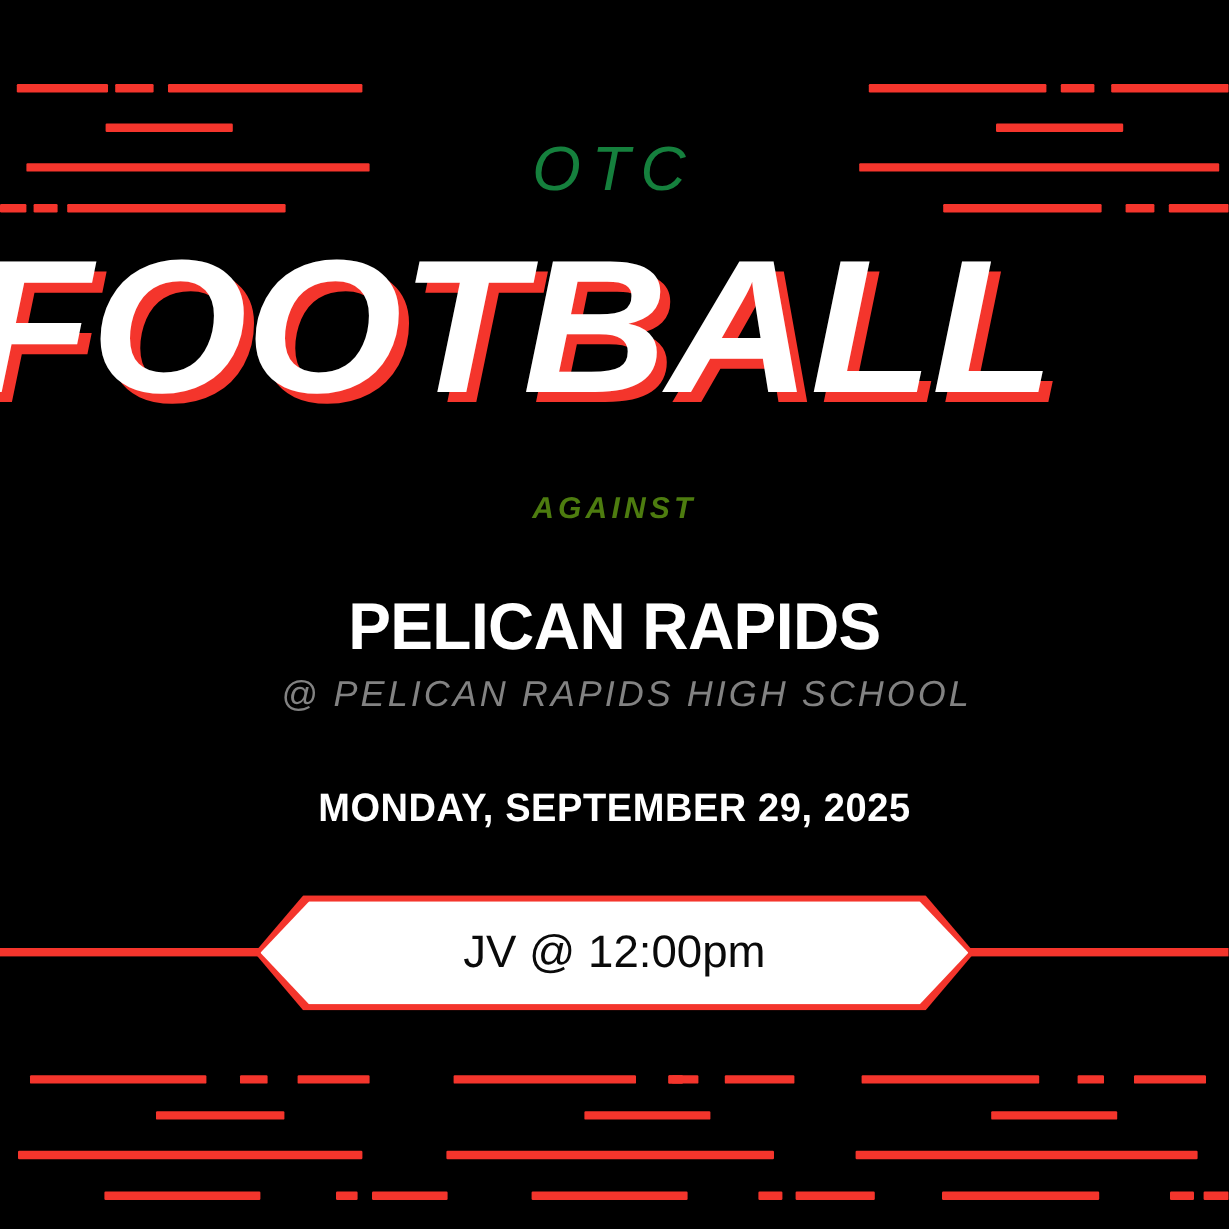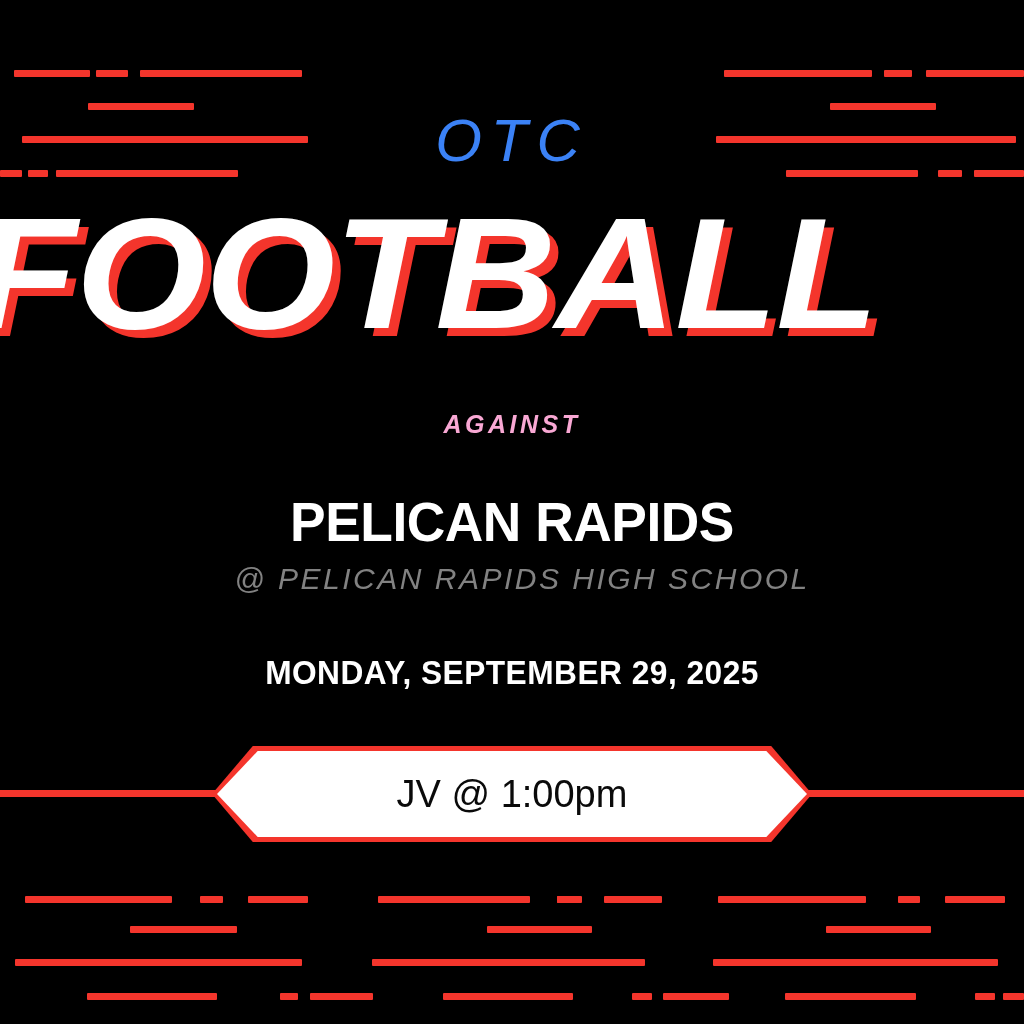--- a/index.html
+++ b/index.html
@@ -30,22 +30,22 @@
 
   .deco-layer { position: absolute; left: 0; top: 0; width: 1024px; height: 1024px; pointer-events: none; }
 
   
   .otc {
     position: absolute;
     left: 0;
     top: 96px;
     width: 1024px;
     text-align: center;
-    color: #3b82f6;
-    font-size: 60px;
+    color: #15803d;
+    font-size: 52px;
     line-height: 90px;
     font-weight: 300;
     font-style: italic;
     letter-spacing: 9px;
     font-family: "Liberation Sans", sans-serif;
   }
 
   
   .football-wrap {
     position: absolute;
@@ -68,21 +68,21 @@
     font-family: "Liberation Sans", sans-serif;
   }
 
   
   .against {
     position: absolute;
     left: 0;
     top: 408px;
     width: 1024px;
     text-align: center;
-    color: #f9a8d4;
+    color: #4d7c0f;
     font-size: 25px;
     line-height: 32px;
     font-weight: bold;
     font-style: italic;
     letter-spacing: 3.5px;
   }
 
   
   .opponent {
     position: absolute;
@@ -221,21 +221,21 @@
 
   <div class="venue">@ PELICAN RAPIDS HIGH SCHOOL</div>
 
   <div class="date">MONDAY, SEPTEMBER 29, 2025</div>
 
   <div class="banner-zone">
     <div class="banner-rule left"></div>
     <div class="banner-rule right"></div>
     <div class="hexagon">
       <div class="hexagon-inner"></div>
-      <div class="banner-text">JV @ 1:00pm</div>
+      <div class="banner-text">JV @ 12:00pm</div>
     </div>
   </div>
 
   <div class="deco-layer" id="deco-bottom">
       <div class="dash" style="left: 25px; top: 896px; width: 147px; background: rgb(244, 53, 44);"></div>
       <div class="dash" style="left: 200px; top: 896px; width: 23px; background: rgb(244, 53, 44);"></div>
       <div class="dash" style="left: 248px; top: 896px; width: 60px; background: rgb(244, 53, 44);"></div>
       <div class="dash" style="left: 378px; top: 896px; width: 152px; background: rgb(244, 53, 44);"></div>
       <div class="dash" style="left: 557px; top: 896px; width: 12px; background: rgb(244, 53, 44);"></div>
       <div class="dash" style="left: 557px; top: 896px; width: 12px; background: rgb(244, 53, 44);"></div>

